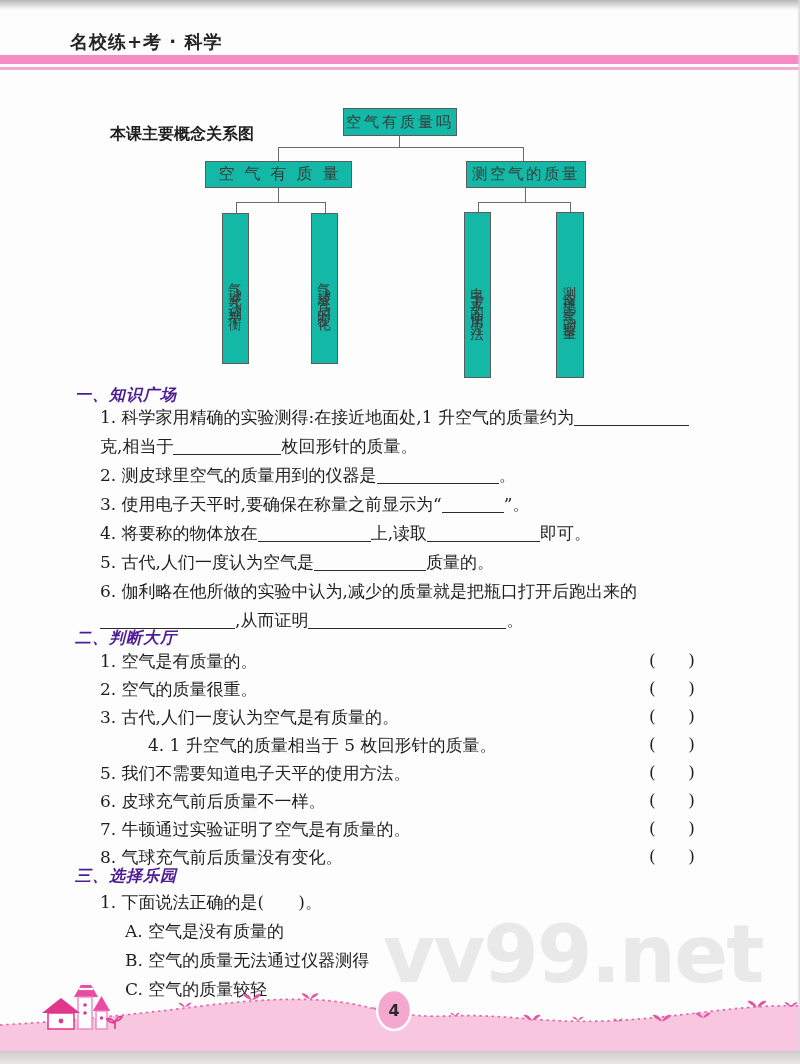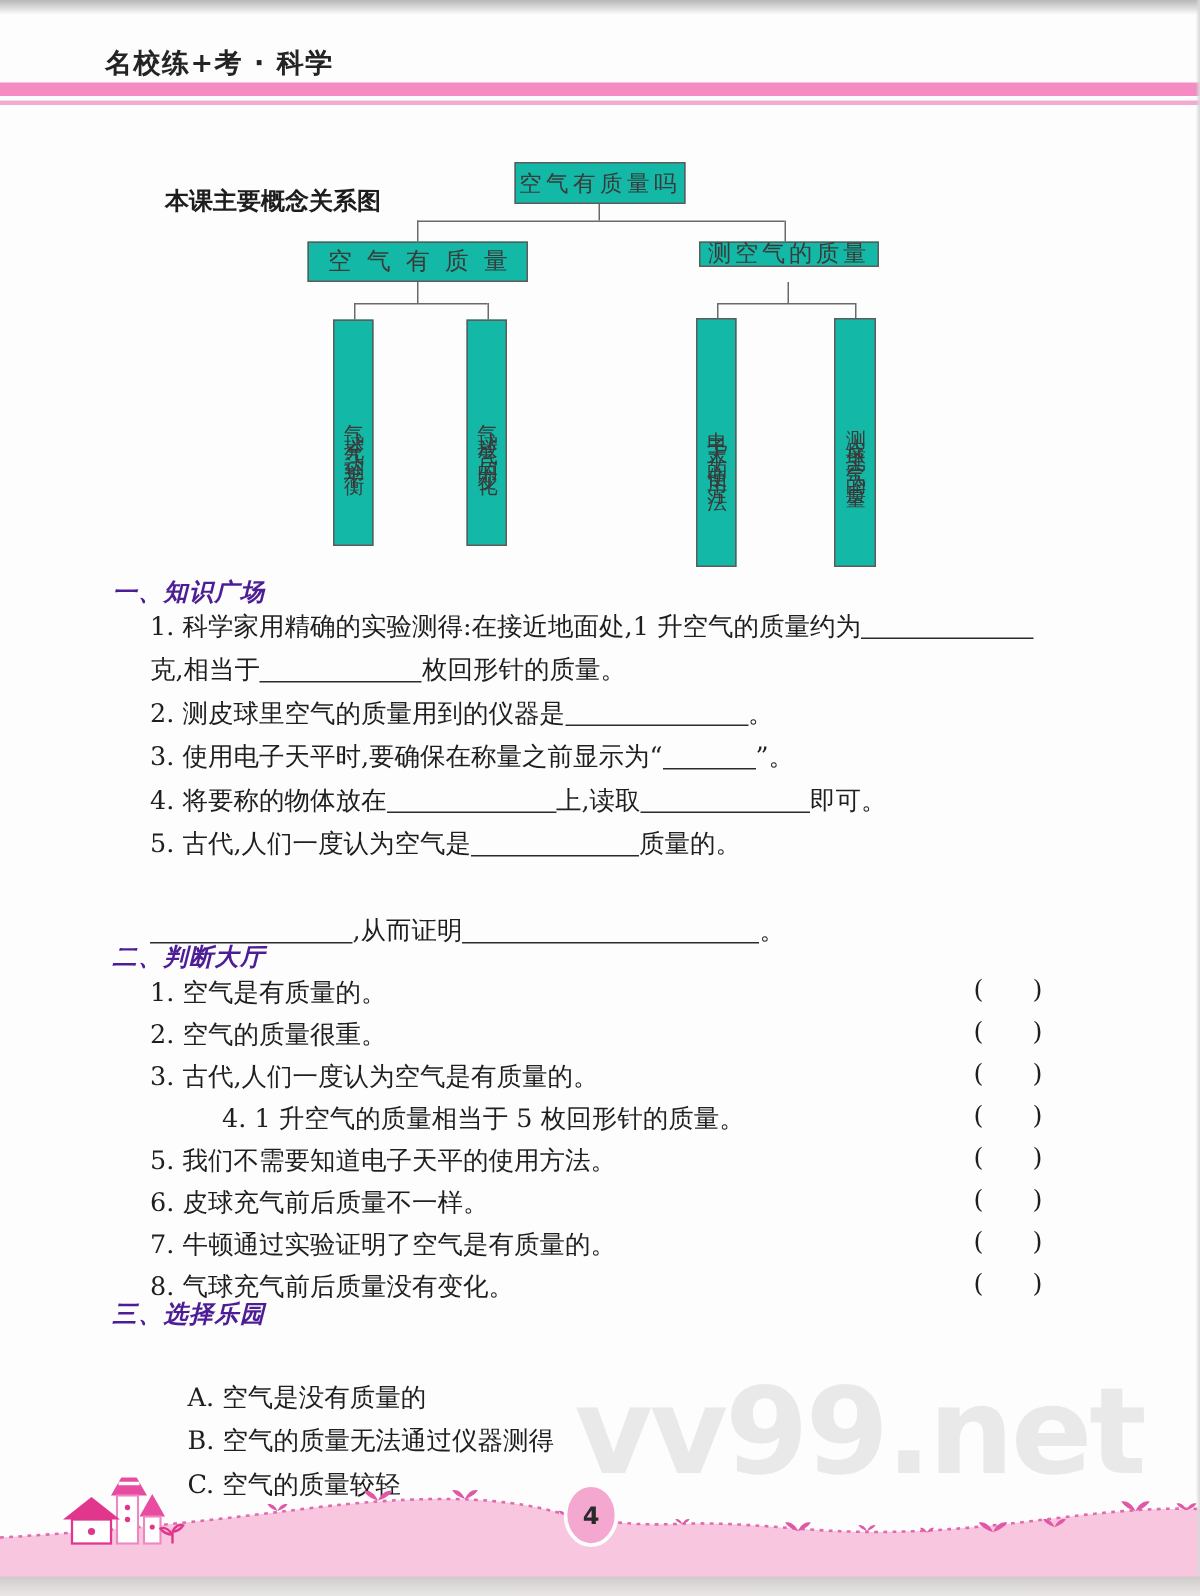--- a/index.html
+++ b/index.html
@@ -60,21 +60,21 @@
   <div class="map-heading">本课主要概念关系图</div>
 
   <div class="diagram">
     <div class="dbox hbox" style="left:343px;top:3px;width:114px;height:28px;letter-spacing:3px;">空气有质量吗</div>
     <div class="vline" style="left:399px;top:31px;height:11px;"></div>
     <div class="hline" style="left:278px;top:42px;width:245px;"></div>
     <div class="vline" style="left:278px;top:42px;height:14px;"></div>
     <div class="vline" style="left:523px;top:42px;height:14px;"></div>
 
     <div class="dbox hbox" style="left:205px;top:56px;width:147px;height:27px;font-size:16px;letter-spacing:10px;padding-left:10px;">空气有质量</div>
-    <div class="dbox hbox" style="left:466px;top:56px;width:120px;height:17px;font-size:15.5px;letter-spacing:2.5px;">测空气的质量</div>
+    <div class="dbox hbox" style="left:466px;top:56px;width:120px;height:27px;font-size:15.5px;letter-spacing:2.5px;">测空气的质量</div>
 
     <div class="vline" style="left:278px;top:83px;height:14px;"></div>
     <div class="hline" style="left:236px;top:97px;width:89px;"></div>
     <div class="vline" style="left:236px;top:97px;height:11px;"></div>
     <div class="vline" style="left:325px;top:97px;height:11px;"></div>
 
     <div class="vline" style="left:525px;top:83px;height:14px;"></div>
     <div class="hline" style="left:478px;top:97px;width:92px;"></div>
     <div class="vline" style="left:478px;top:97px;height:10px;"></div>
     <div class="vline" style="left:570px;top:97px;height:10px;"></div>
@@ -99,20 +99,23 @@
   </div>
   <div class="qline" style="top:493px;">
     <span>3. 使用电子天平时,要确保在称量之前显示为“</span><span class="blank b62"></span><span>”。</span>
   </div>
   <div class="qline" style="top:522px;">
     <span>4. 将要称的物体放在</span><span class="blank b113"></span><span>上,读取</span><span class="blank b113"></span><span>即可。</span>
   </div>
   <div class="qline" style="top:551px;">
     <span>5. 古代,人们一度认为空气是</span><span class="blank b112"></span><span>质量的。</span>
   </div>
+  <div class="qline" style="top:580px;">
+    <span>6. 伽利略在他所做的实验中认为,减少的质量就是把瓶口打开后跑出来的</span>
+  </div>
   <div class="qline" style="top:609px;">
     <span class="blank b135"></span><span>,从而证明</span><span class="blank b198"></span><span>。</span>
   </div>
 
   <div class="sec-heading" style="top:628px;">二、判断大厅</div>
   <div class="jrow" style="top:650px;">
     <span class="qtext">1. 空气是有质量的。</span>
     <span class="parens">
         <span>(</span>
         <span>)</span>
@@ -162,20 +165,21 @@
   </div>
   <div class="jrow" style="top:846px;">
     <span class="qtext">8. 气球充气前后质量没有变化。</span>
     <span class="parens">
         <span>(</span>
         <span>)</span>
       </span>
   </div>
 
   <div class="sec-heading" style="top:866px;">三、选择乐园</div>
+  <div class="qline" style="top:891px;">1. 下面说法正确的是(　　)。</div>
   <div class="qline" style="top:949px;left:125px;">B. 空气的质量无法通过仪器测得</div>
   <div class="qline" style="top:920px;left:125px;">A. 空气是没有质量的</div>
   <div class="qline" style="top:978px;left:125px;">C. 空气的质量较轻</div>
 
   <svg class="footer-svg" viewBox="0 0 800 79">
     <defs>
       <path id="hilltop" d="M0,40 C70,36 130,30 210,20 C270,13 310,13 340,17 C365,20 378,26 394,28 C412,30 425,32 450,31 C490,29 530,35 565,36 C615,37.5 655,33 705,27 C745,22 775,20 800,21"></path>
       <path id="sprout" d="M0,2 C-2,-3 -6,-5.5 -9.5,-4.5 C-7,-0.5 -3,0.8 0,2 C2,-3 6,-5.5 9.5,-4.5 C7,-0.5 3,0.8 0,2 Z"></path>
     </defs>
     <path d="M0,40 C70,36 130,30 210,20 C270,13 310,13 340,17 C365,20 378,26 394,28 C412,30 425,32 450,31 C490,29 530,35 565,36 C615,37.5 655,33 705,27 C745,22 775,20 800,21 L800,79 L0,79 Z" fill="#f8c6de"></path>

